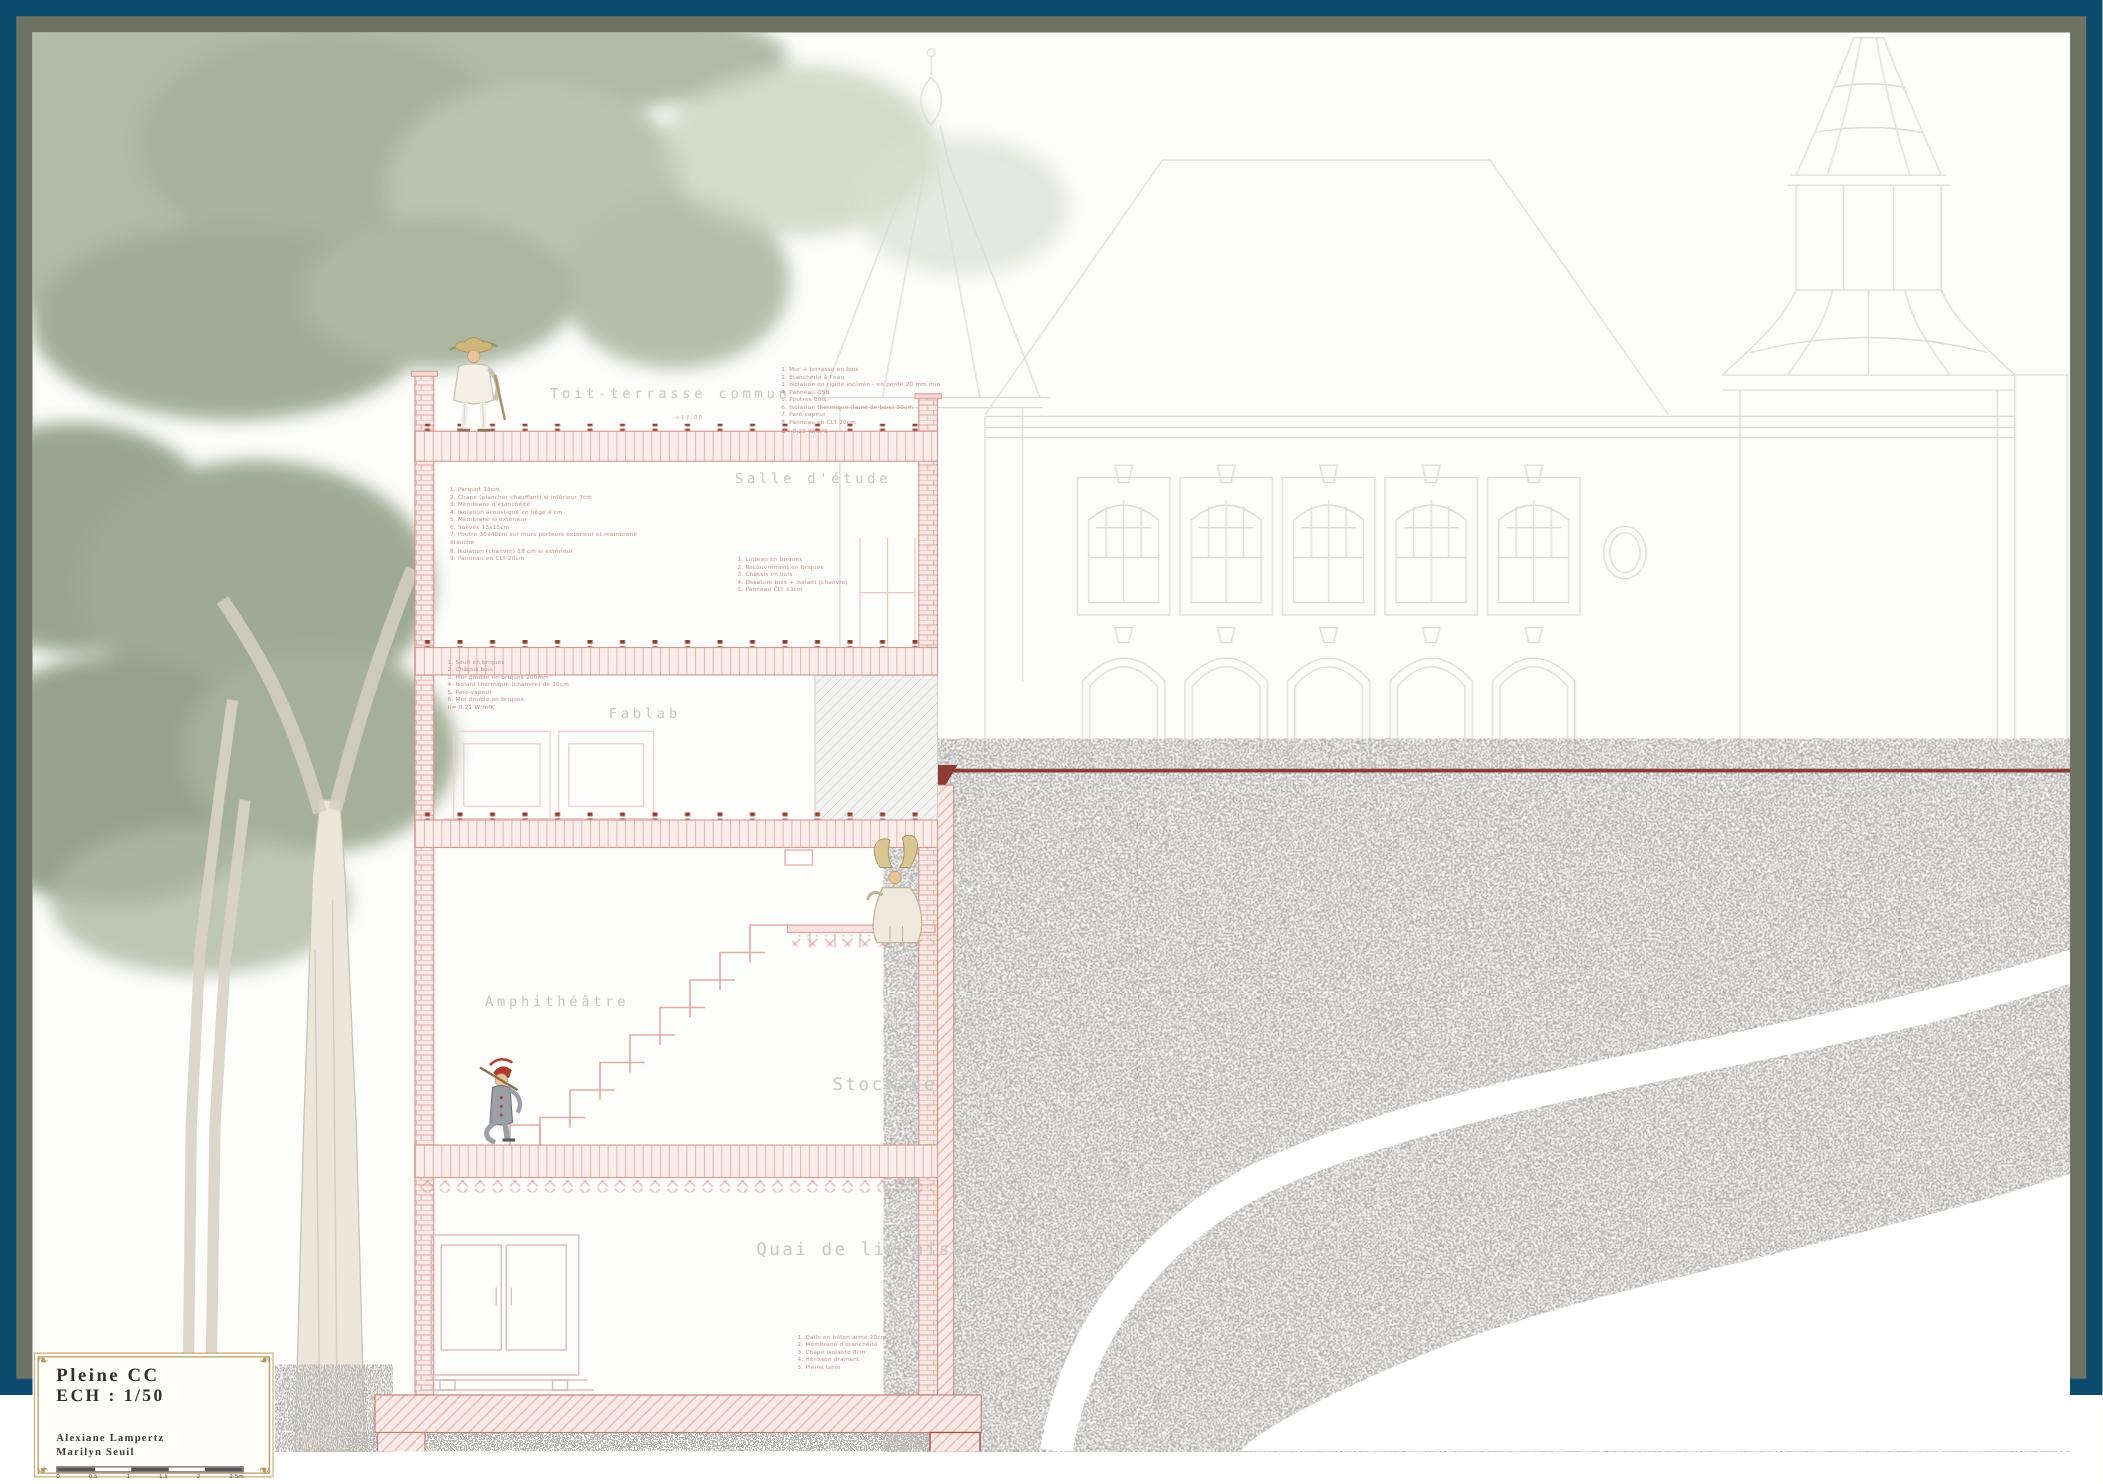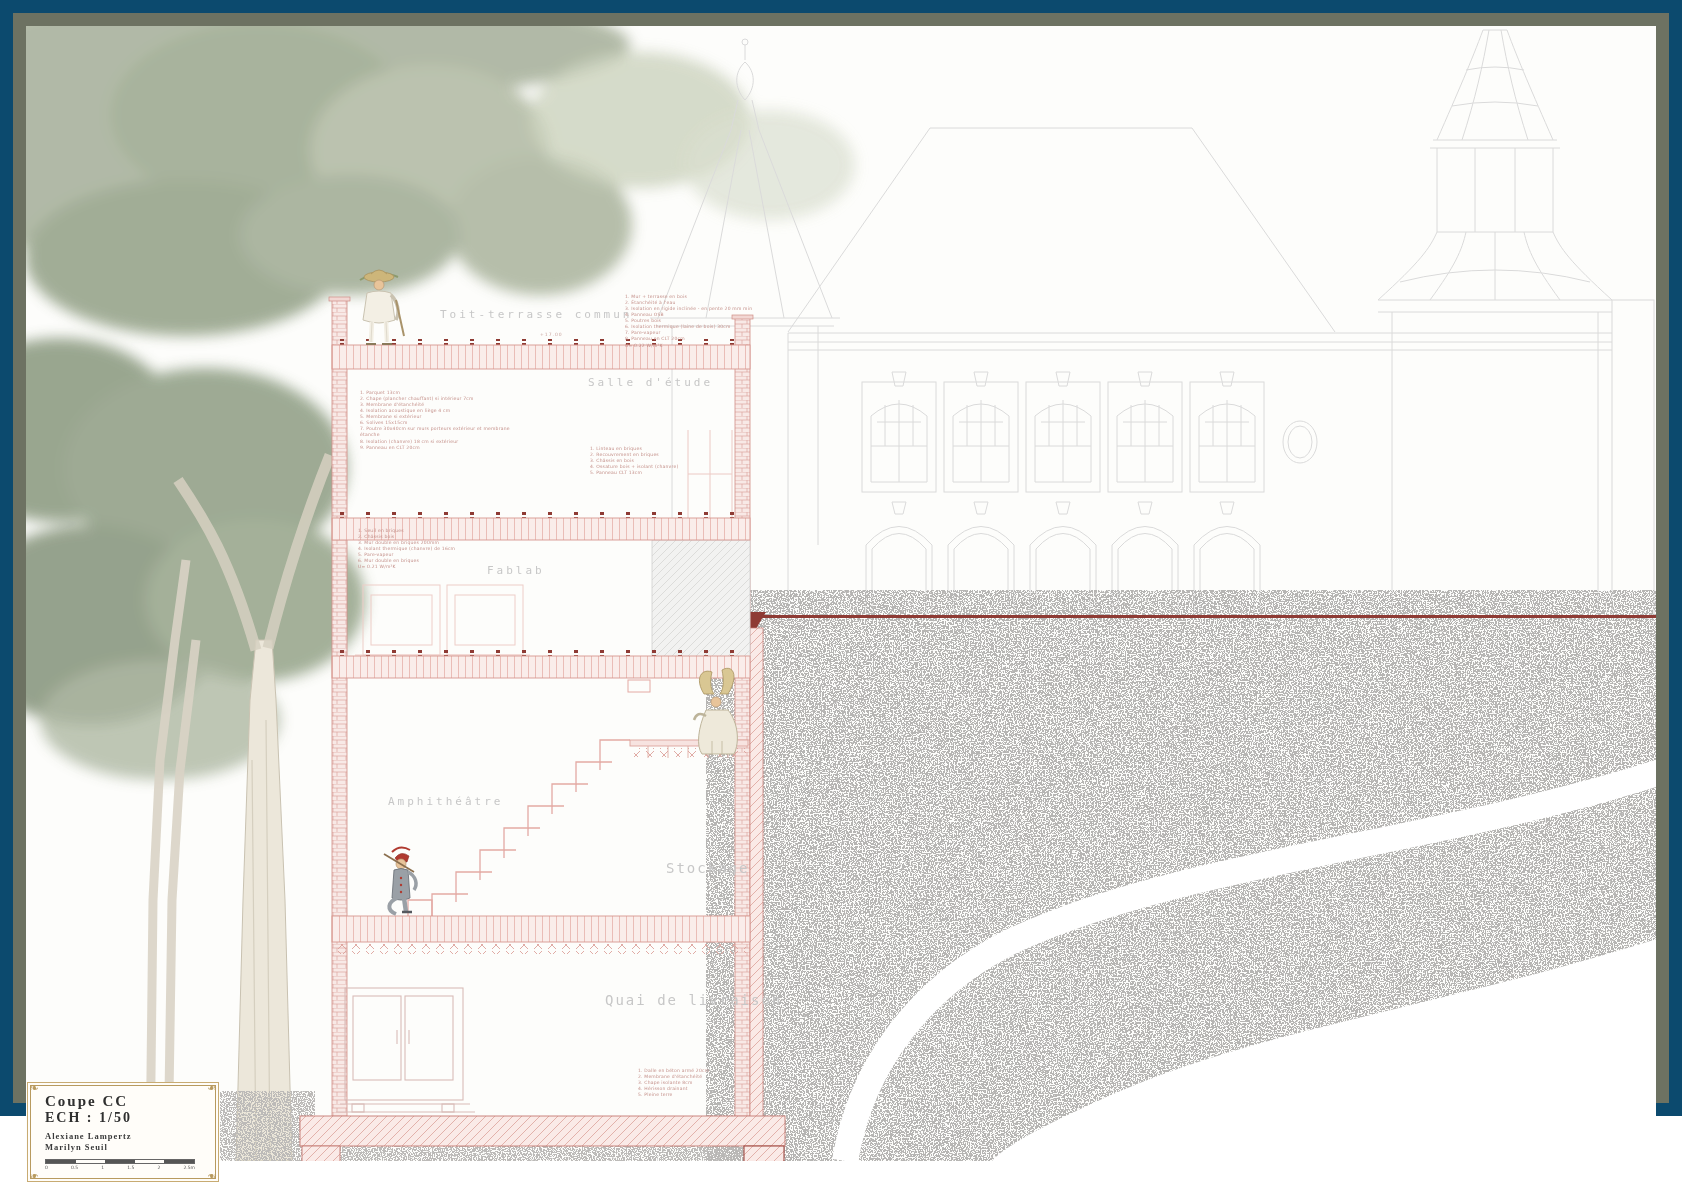--- a/index.html
+++ b/index.html
@@ -17,21 +17,21 @@
   
   #title-block{position:absolute;left:30px;top:1085px;width:186px;height:94px;
     background:#fffdf9;border:1px solid #b89a5e;box-shadow:0 0 0 2px #fffdf9,0 0 0 3px #c8ab72;
     box-sizing:border-box;padding:7px 10px 4px 14px;}
   #title-block .corner{position:absolute;color:#b89a5e;font-size:12px;line-height:10px;}
   .c-tl{left:-2px;top:-3px;} .c-tr{right:-2px;top:-3px;transform:scaleX(-1);}
   .c-bl{left:-2px;bottom:-3px;transform:scaleY(-1);} .c-br{right:-2px;bottom:-3px;transform:scale(-1,-1);}
   .tb-title{font-family:"Liberation Serif",serif;font-weight:bold;font-size:15px;
     letter-spacing:2px;color:#2f2f2f;line-height:1.15;}
   .tb-scale{font-family:"Liberation Serif",serif;font-weight:bold;font-size:14px;
-    letter-spacing:2px;color:#2f2f2f;line-height:1.15;margin-bottom:5px;}
+    letter-spacing:2px;color:#2f2f2f;line-height:1.15;margin-bottom:19px;}
   .tb-author{font-family:"Liberation Serif",serif;font-weight:bold;font-size:8.5px;
     letter-spacing:1px;color:#3a3a3a;line-height:1.25;}
   #scale-bar{margin-top:6px;width:150px;}
   #scale-bar .segs{display:flex;height:3px;border:0.5px solid #666;}
   #scale-bar .seg{flex:1;}
   #scale-bar .seg.f{background:#555;}
   #scale-bar .nums{display:flex;justify-content:space-between;font-size:4.5px;color:#555;
     margin-top:1px;font-family:"DejaVu Sans",sans-serif;}
 </style>
 </head>
@@ -344,21 +344,21 @@
 2. Membrane d'étanchéité
 3. Chape isolante 8cm
 4. Hérisson drainant
 5. Pleine terre</div>
 
   <div id="title-block">
     <span class="corner c-tl">❧</span>
     <span class="corner c-tr">❧</span>
     <span class="corner c-bl">❧</span>
     <span class="corner c-br">❧</span>
-    <div class="tb-title">Coupe CC</div>
+    <div class="tb-title">Pleine CC</div>
     <div class="tb-scale">ECH : 1/50</div>
     <div class="tb-author">Alexiane Lampertz</div>
     <div class="tb-author">Marilyn Seuil</div>
     <div id="scale-bar">
       <div class="segs">
         <div class="seg f"></div>
           <div class="seg"></div>
           <div class="seg f"></div>
           <div class="seg"></div>
           <div class="seg f"></div>

